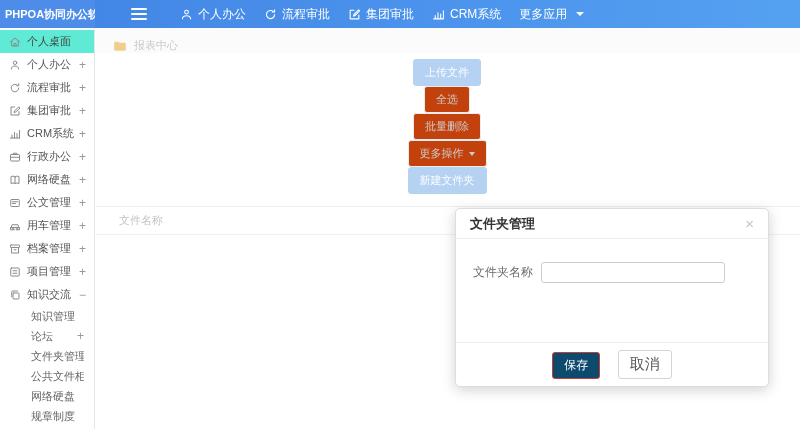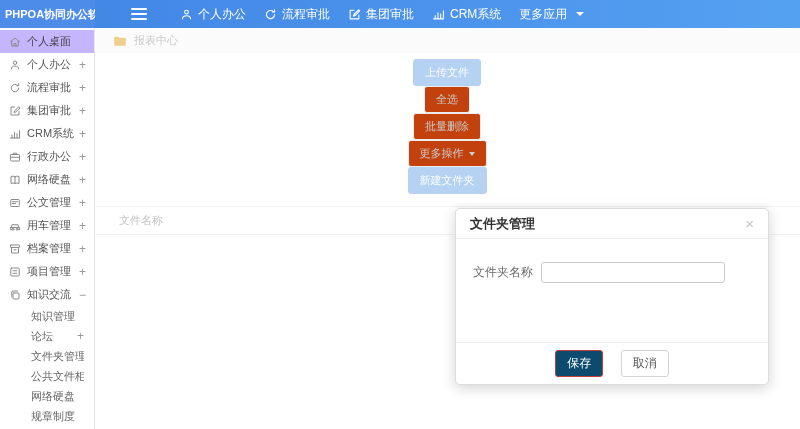--- a/index.html
+++ b/index.html
@@ -20,35 +20,35 @@
   .nav-item { display:flex; align-items:center; gap:5px; color:#fff; font-size:12px;
     padding:0 9px; height:28px; cursor:pointer; white-space:nowrap; }
   .caret-down { width:0; height:0; border-left:4px solid transparent; border-right:4px solid transparent;
     border-top:4px solid #fff; margin-left:4px; display:inline-block; }
 
   
   .sidebar { position:absolute; left:0; top:28px; width:95px; height:401px;
     background:#fff; border-right:1px solid #e4e4e4; padding-top:2px; overflow:hidden; }
   .side-item { display:flex; align-items:center; height:23px; padding:0 8px 0 9px;
     font-size:11px; color:#555; cursor:pointer; position:relative; }
-  .side-item.active { background:#c4b5fd; color:#444; }
+  .side-item.active { background:#5eead4; color:#444; }
   .side-item .label { margin-left:6px; flex:1; white-space:nowrap; overflow:hidden; }
   .expander { color:#999; font-size:12px; font-weight:400; margin-left:2px; }
   .subitem { display:flex; align-items:center; height:20px; padding-left:31px; padding-right:10px;
     font-size:11px; color:#666; cursor:pointer; }
   .subitem .label { flex:1; white-space:nowrap; overflow:hidden; }
   .icon { display:inline-flex; align-items:center; justify-content:center; color:#8a8a8a; }
   .icon svg { width:12px; height:12px; fill:none; stroke:currentColor; stroke-width:2;
     stroke-linecap:round; stroke-linejoin:round; }
   .topbar .icon { color:#fff; }
   .topbar .icon svg { width:13px; height:13px; }
 
   
   .main { position:absolute; left:96px; top:28px; right:0; bottom:0; background:#fff; }
-  .breadcrumb-bar { height:25px; background:#fbfbfb; display:flex; align-items:center;
+  .breadcrumb-bar { height:25px; background:#fbfbfb; display:flex; align-items:flex-end;
     padding-left:17px; }
   .breadcrumb-bar .icon svg { width:14px; height:14px; }
   .breadcrumb-label { margin-left:7px; font-size:11px; color:#c9c9c9; }
   .toolbar { padding:6px 0 4px 6px; display:flex; align-items:center;flex-direction:column; }
   .btn { font-size:11px; border-radius:3px; padding:5px 11px; margin-right:8px;
     cursor:pointer; border:1px solid transparent; display:inline-flex; align-items:center; white-space:nowrap; }
   .btn.primary { background:#b5d2f3; color:#fdfefe; border-color:#b5d2f3; }
   .btn.default { background:#c2410c; color:#ccc; border-color:#ececec; }
   .btn .caret-sm { width:0; height:0; border-left:3px solid transparent; border-right:3px solid transparent;
     border-top:4px solid #ccc; margin-left:5px; }
@@ -64,21 +64,21 @@
   .modal-close { color:#c4c4c4; font-size:15px; line-height:1; cursor:pointer; font-weight:400; }
   .modal-body { height:103px; padding-top:23px; }
   .field-row { display:flex; align-items:center; padding-left:17px; }
   .field-label { font-size:12px; color:#6b6b6b; margin-right:8px; white-space:nowrap; }
   .field-input { width:184px; height:21px; border:1px solid #ccc; border-radius:3px;
     font-size:12px; padding:0 5px; color:#333; outline:none; }
   .modal-footer { border-top:1px solid #ececec; padding:7px 0 7px 0; text-align:center; }
   .btn-save { background:#0c4a6e; color:#fff; border:1px solid #c53d38; border-radius:3px;
     font-size:12px; padding:4px 11px; cursor:pointer;font-family:Liberation Serif, serif; }
   .btn-cancel { background:#fff; color:#555; border:1px solid #d4d4d4; border-radius:3px;
-    font-size:12px; padding:4px 11px; margin-left:13px; cursor:pointer; }
+    font-size:15px; padding:4px 11px; margin-left:13px; cursor:pointer; }
 </style>
 </head>
 <body>
 
 <div class="stage">
 
   <div class="topbar">
     <div class="logo">PHPOA协同办公软件</div>
     <div class="hamburger">
         <i></i>

